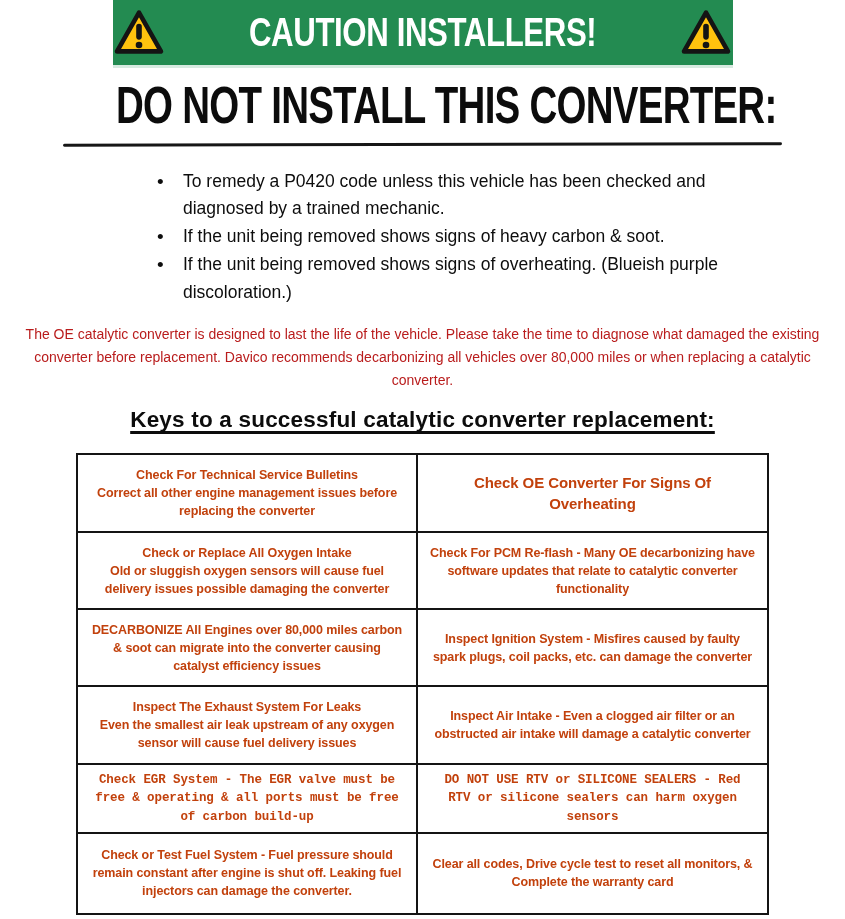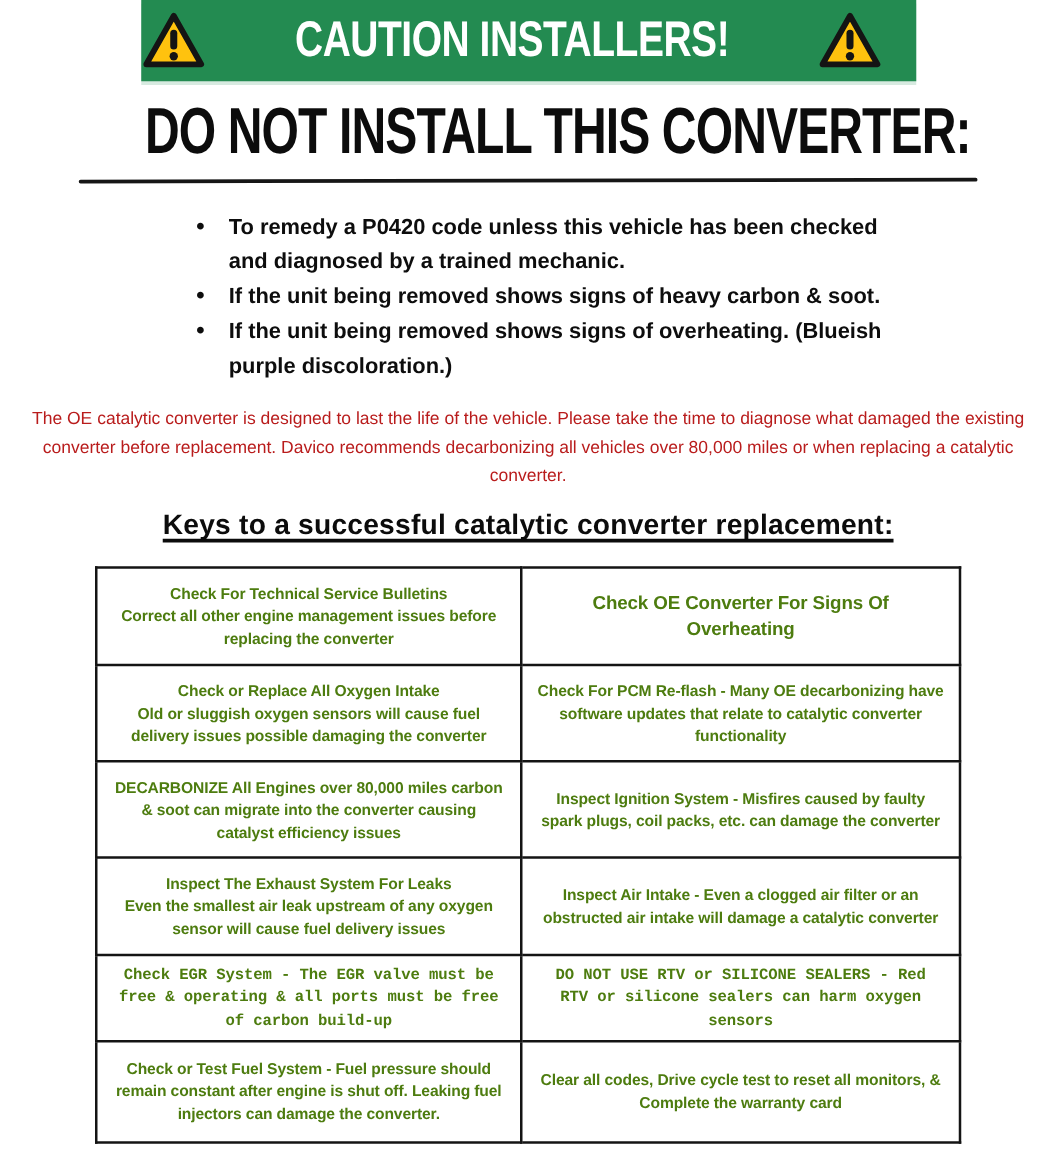--- a/index.html
+++ b/index.html
@@ -15,21 +15,21 @@
   }
 
   
   .banner {
     width: 620px;
     height: 65px;
     margin: 0 auto;
     background: var(--banner-green, #238B51);
     display: flex;
     align-items: center;
-    justify-content: flex-start;
+    justify-content: space-between;
     gap: 22px;
     box-shadow: 0 3px 0 rgba(35,139,81,0.18);
   }
   .banner-title {
     color: #ffffff;
     font-weight: bold;
     font-size: 40px;
     letter-spacing: -0.5px;
     white-space: nowrap;
     transform: scaleX(0.78);
@@ -59,21 +59,21 @@
 
   
   .bullets {
     margin: 22px 0 0 148px;
     width: 585px;
     list-style: none;
   }
   .bullets li {
     position: relative;
     padding-left: 35px;
-    font-weight: bold;
+    font-weight: normal;
     font-size: 17.5px;
     line-height: 1.55;
     color: #0d0d0d;
     margin-bottom: 1px;
   }
   .bullets li::before {
     content: "\2022";
     position: absolute;
     left: 9px;
     top: -1px;
@@ -111,21 +111,21 @@
     margin: 20px auto 0;
   }
   table.checklist td {
     border: 2px solid #141414;
     text-align: center;
     vertical-align: middle;
     font-weight: bold;
     font-size: 12.5px;
     line-height: 1.45;
     padding: 6px 12px;
-    color: #4d7c0f;
+    color: #c2410c;
     letter-spacing: -0.1px;
   }
   td.col-left  { width: 340px; }
   tr.r1 td { height: 78px; }
   tr.r2 td { height: 77px; }
   tr.r3 td { height: 77px; }
   tr.r4 td { height: 78px; }
   tr.r5 td { height: 62px; font-family: Liberation Mono, monospace; }
   tr.r6 td { height: 81px; }
   tr.r1 td.col-right .cell-line { font-size: 15px; }

